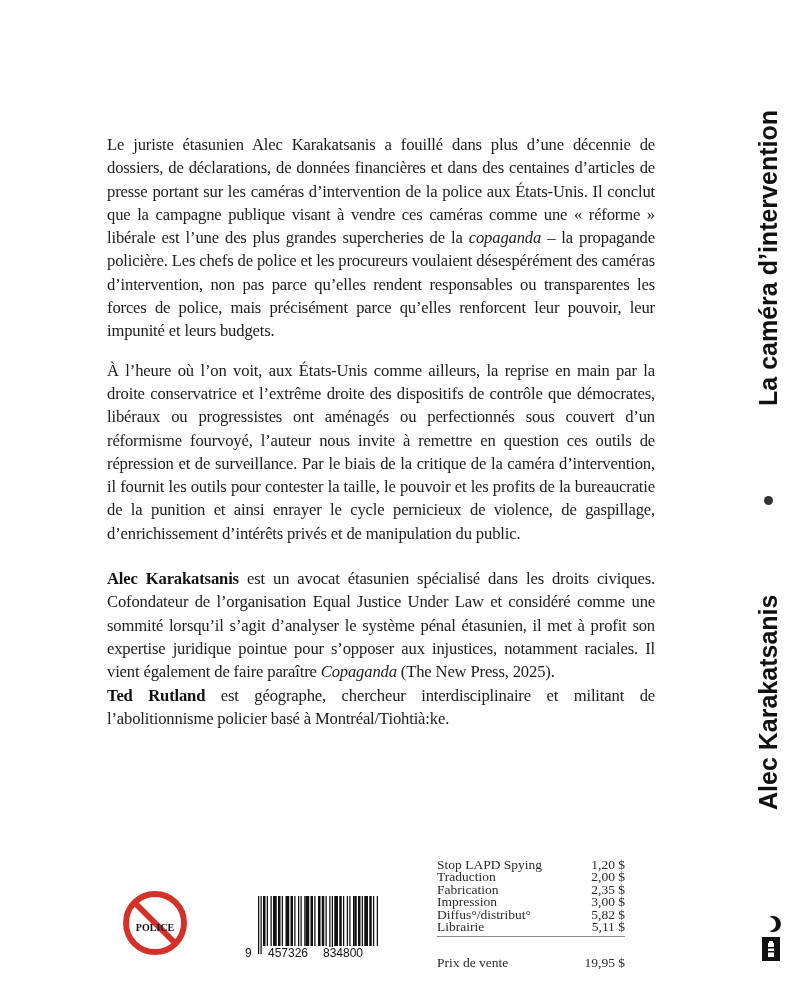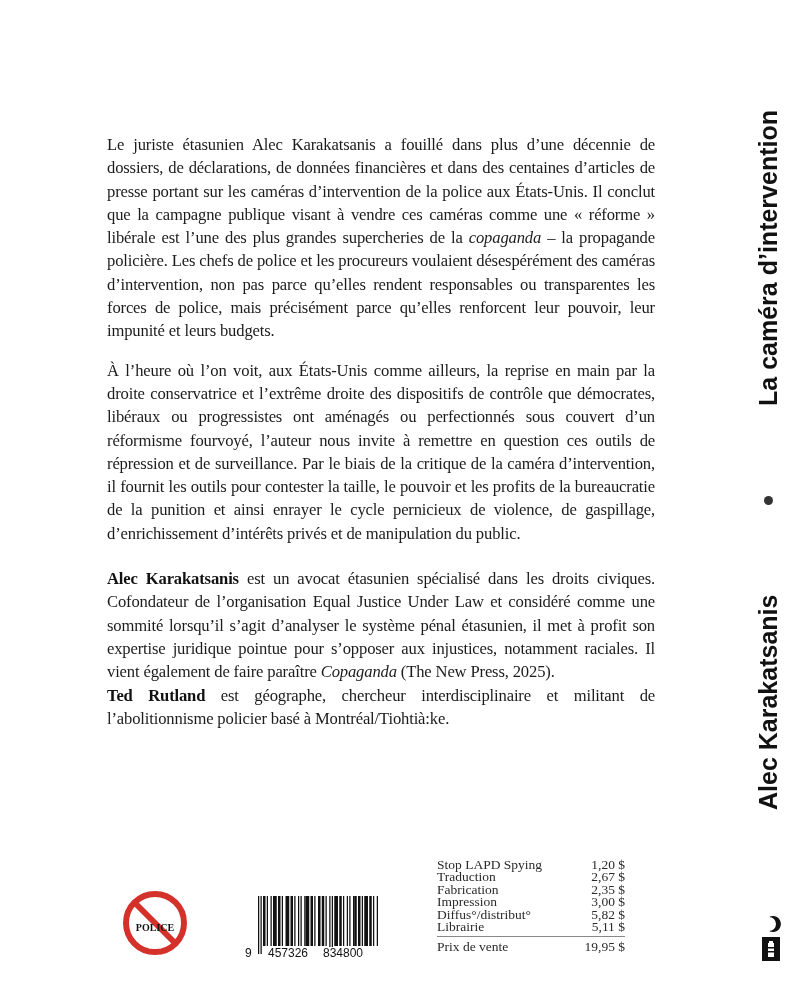--- a/index.html
+++ b/index.html
@@ -38,21 +38,21 @@
     .barcode-text {
       position: absolute; top: 51px; font-family: "Liberation Sans", sans-serif; font-size: 12px;
       color: #111; background: #fff; line-height: 13px; padding: 0 1px;
     }
 
     .price-table {
       position: absolute; left: 437px; top: 851px; width: 188px;
       font-family: "Liberation Serif", serif; font-size: 13.5px; line-height: 12.4px; color: #2a2a2a; margin-top: 8px;
     }
     .price-row { display: flex; justify-content: space-between; }
-    .price-row.total { border-top: 1px solid #888; margin-top: 3px; padding-top: 4px; }
+    .price-row.total { border-top: 1px solid #888; margin-top: 3px; padding-top: 20px; }
 
     .publisher-logo { position: absolute; left: 761px; top: 915px; width: 20px; height: 46px; }
   </style>
 </head>
 <body>
 
 <div class="blurb">
   <p><span>Le juriste étasunien Alec Karakatsanis a fouillé dans plus d’une décennie de dossiers, de déclarations, de données financières et dans des centaines d’articles de presse portant sur les caméras d’intervention de la police aux États-Unis. Il conclut que la campagne publique visant à vendre ces caméras comme une « réforme » libérale est l’une des plus grandes supercheries de la</span><span> </span><i>copaganda</i><span> – la propagande policière. Les chefs de police et les procureurs voulaient désespérément des caméras d’intervention, non pas parce qu’elles rendent responsables ou transparentes les forces de police, mais précisément parce qu’elles renforcent leur pouvoir, leur impunité et leurs budgets.</span></p>
   <p>À l’heure où l’on voit, aux États-Unis comme ailleurs, la reprise en main par la droite conservatrice et l’extrême droite des dispositifs de contrôle que démocrates, libéraux ou progressistes ont aménagés ou perfectionnés sous couvert d’un réformisme fourvoyé, l’auteur nous invite à remettre en question ces outils de répression et de surveillance. Par le biais de la critique de la caméra d’intervention, il fournit les outils pour contester la taille, le pouvoir et les profits de la bureaucratie de la punition et ainsi enrayer le cycle pernicieux de violence, de gaspillage, d’enrichissement d’intérêts privés et de manipulation du public.</p>
   <p class="bio"><b>Alec Karakatsanis</b><span> est un avocat étasunien spécialisé dans les droits civiques. Cofondateur de l’organisation Equal Justice Under Law et considéré comme une sommité lorsqu’il s’agit d’analyser le système pénal étasunien, il met à profit son expertise juridique pointue pour s’opposer aux injustices, notamment raciales. Il vient également de faire paraître </span><i>Copaganda</i><span> (The New Press, 2025).</span><br><b>Ted Rutland</b><span> est géographe, chercheur interdisciplinaire et militant de l’abolitionnisme policier basé à Montréal/Tiohtià:ke.</span></p>
@@ -124,21 +124,21 @@
   <span class="barcode-text" style="left:64px;">834800</span>
 </div>
 
 <div class="price-table">
   <div class="price-row">
       <span>Stop LAPD Spying</span>
       <span>1,20 $</span>
     </div>
   <div class="price-row">
       <span>Traduction</span>
-      <span>2,67 $</span>
+      <span>2,00 $</span>
     </div>
   <div class="price-row">
       <span>Fabrication</span>
       <span>2,35 $</span>
     </div>
   <div class="price-row">
       <span>Impression</span>
       <span>3,00 $</span>
     </div>
   <div class="price-row">

